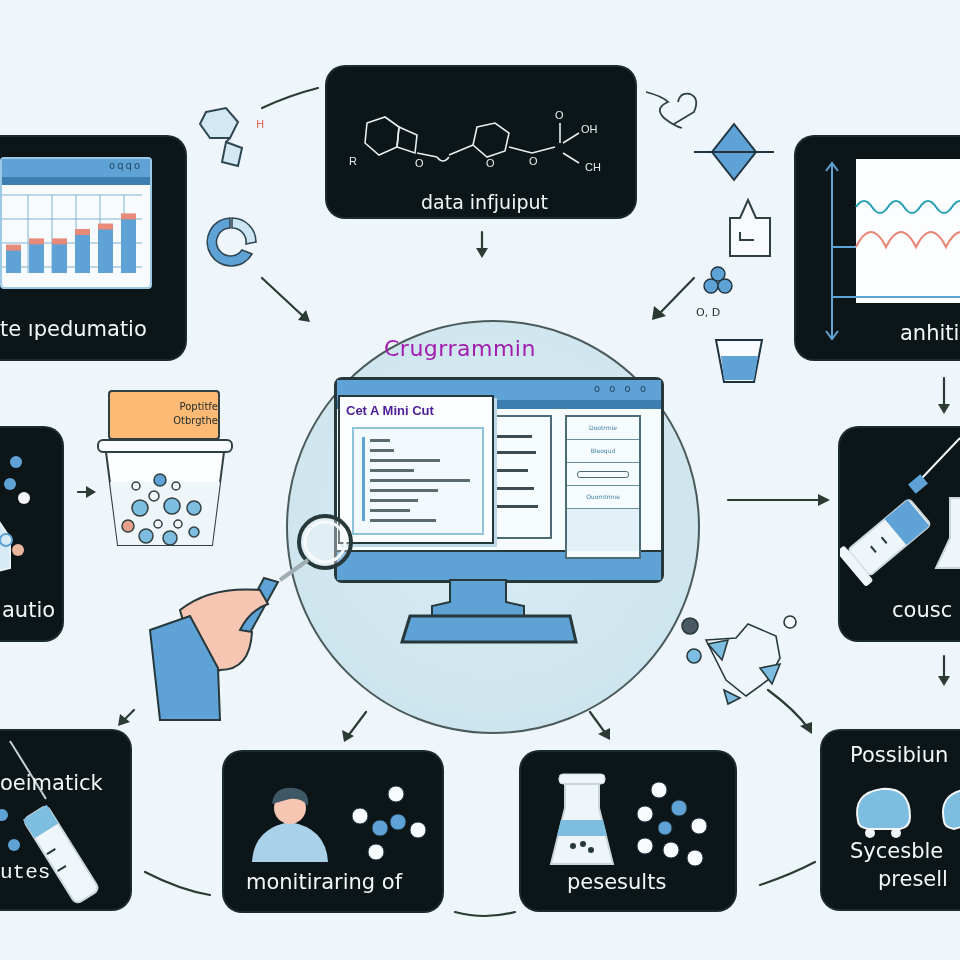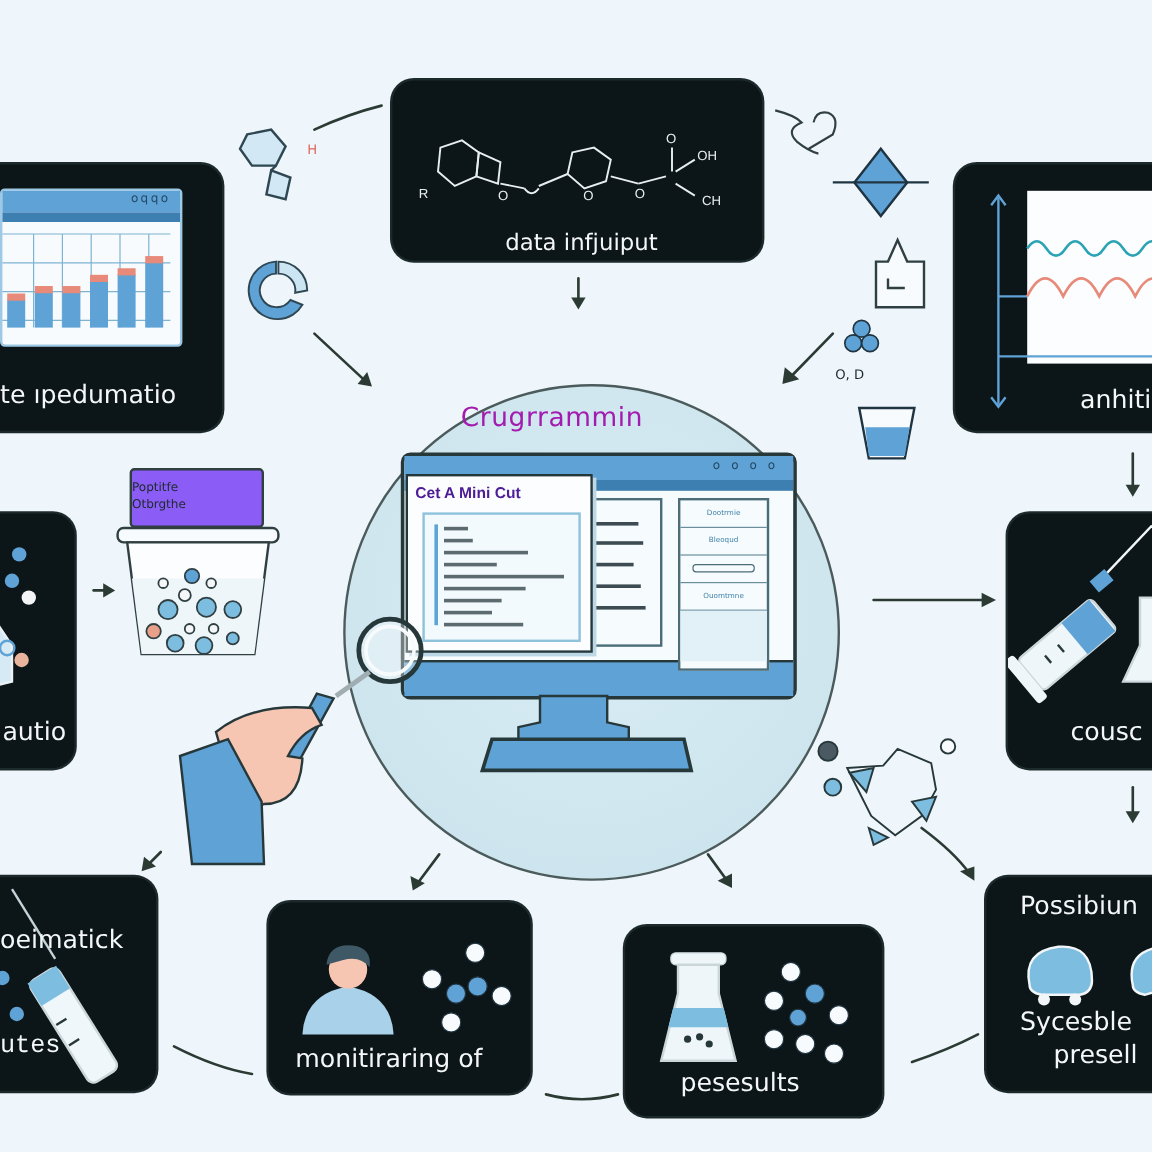--- a/index.html
+++ b/index.html
@@ -169,21 +169,21 @@
       <circle cx="30" cy="56" r="6" fill="#5fa2d6"></circle>
     <circle cx="44" cy="70" r="6" fill="#f2f4f5"></circle>
     <path d="M10 80 L30 110 L30 140 L10 145 Z" fill="#d6eaf5" stroke="#eaf2f6" stroke-width="2"></path>
     <circle cx="26" cy="112" r="6" fill="none" stroke="#5fa2d6" stroke-width="2"></circle>
     <circle cx="38" cy="122" r="6" fill="#e8b49c"></circle>
   </svg>
   <div class="label" style="left:22px;top:170px;">autio</div>
 </div>
 
 <div class="abs" style="left:98px;top:390px;width:134px;height:160px;">
-  <div class="abs" style="left:10px;top:0;width:112px;height:50px;background:#8b5cf6;border:2px solid #2f3f42;border-radius:4px;text-align:left;font-size:10px;color:#1d2a2c;line-height:14px;padding-top:8px;box-sizing:border-box;">
+  <div class="abs" style="left:10px;top:0;width:112px;height:50px;background:#fdba74;border:2px solid #2f3f42;border-radius:4px;text-align:right;font-size:10px;color:#1d2a2c;line-height:14px;padding-top:8px;box-sizing:border-box;">
     <div>Poptitfe</div>
     <div>Otbrgthe</div>
   </div>
   <svg width="134" height="160" style="left:0;top:0">
     <rect x="0" y="50" width="134" height="12" rx="5" fill="#f7fbfd" stroke="#2f3f42" stroke-width="2"></rect>
     <path d="M8 62 L20 155 L114 155 L126 62 Z" fill="#fbfdfe" stroke="#2f3f42" stroke-width="2"></path>
     <path d="M12 92 L122 92 L114 155 L20 155 Z" fill="#eef6fa"></path>
     <g stroke="#2f3f42" stroke-width="1.5">
       <circle cx="38" cy="96" r="4" fill="#f4f6f7"></circle>
         <circle cx="62" cy="90" r="6" fill="#5fa2d6"></circle>
@@ -344,21 +344,21 @@
         <circle cx="14" cy="30" r="8" fill="#f7fbfd"></circle>
       <circle cx="34" cy="42" r="8" fill="#5fa2d6"></circle>
         <circle cx="52" cy="36" r="8" fill="#5fa2d6"></circle>
       <circle cx="72" cy="44" r="8" fill="#f7fbfd"></circle>
         <circle cx="30" cy="66" r="8" fill="#f7fbfd"></circle>
     </g>
   </svg>
   <div class="label" style="left:22px;top:118px;">monitiraring of</div>
 </div>
 
-<div class="card" style="left:521px;top:752px;width:214px;height:158px;margin-top:20px;">
+<div class="card" style="left:521px;top:752px;width:214px;height:158px;">
   <svg width="70" height="96" style="left:26px;top:22px">
     <rect x="12" y="0" width="46" height="10" rx="4" fill="#eef6fa" stroke="#cbd6db"></rect>
     <path d="M18 10 L52 10 L52 34 L66 90 L4 90 L18 34 Z" fill="#eef6fa" stroke="#cbd6db" stroke-width="2"></path>
     <path d="M14 46 L56 46 L60 62 L10 62 Z" fill="#7dbde0"></path>
     <circle cx="26" cy="72" r="3" fill="#27383b"></circle>
       <circle cx="36" cy="70" r="3" fill="#27383b"></circle>
     <circle cx="44" cy="76" r="3" fill="#27383b"></circle>
   </svg>
   <svg width="80" height="90" style="left:114px;top:30px">
     <g stroke="#1f3440" stroke-width="1">

